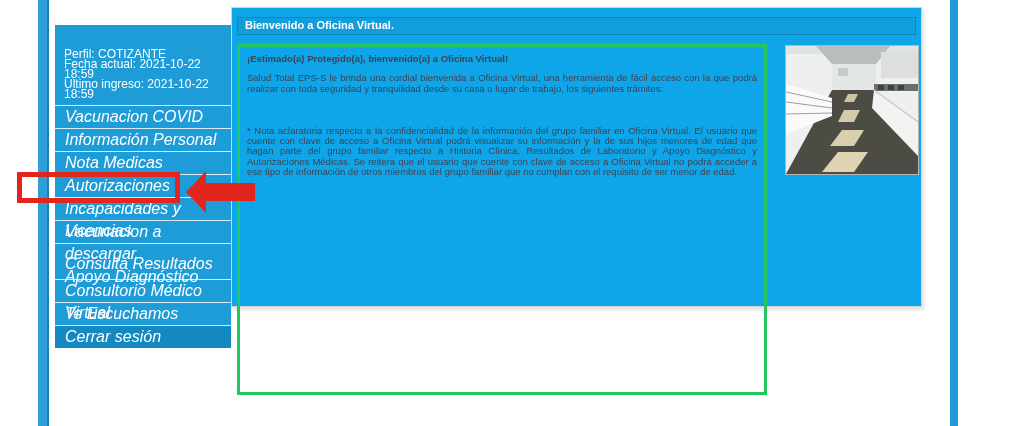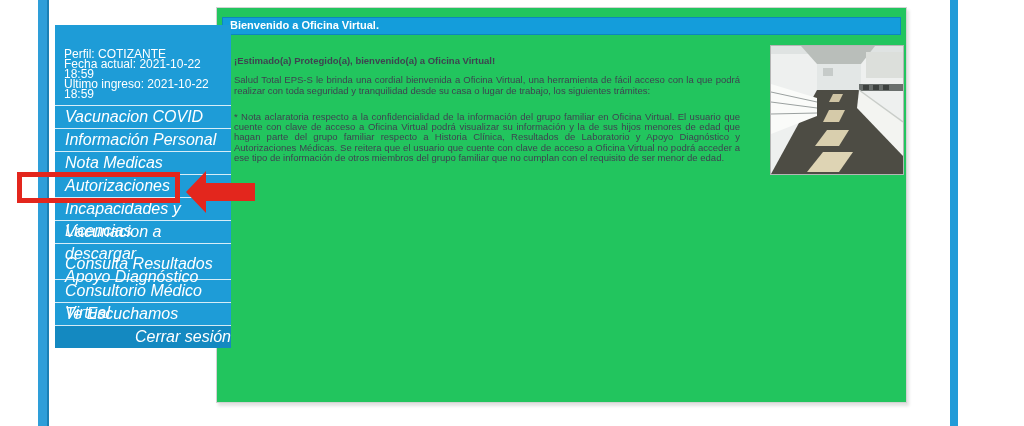--- a/index.html
+++ b/index.html
@@ -18,52 +18,52 @@
     background:#1E9CD7; color:#ffffff; z-index:5;
   }
   .sb-header { padding:24px 9px 6px 9px; font-size:12px; line-height:10px; }
   .sb-menu { list-style:none; margin:0; padding:0; }
   .sb-item {
     position:relative; box-sizing:border-box; height:23px; line-height:22px;
     border-top:1px solid rgba(255,255,255,.82);
     padding-left:10px; font-size:16px; cursor:pointer;font-style:italic;
   }
   .sb-item.tall { height:36px; line-height:12.5px; padding-top:14px; padding-right:14px; }
-  .sb-item.dark { background:#1489C1;text-align:right; }
+  .sb-item.dark { background:#1489C1; }
   .sb-item .hl-box, .sb-item .hl-arrow { display:none; }
   .sb-item.highlighted { z-index:10; }
   .sb-item.highlighted .hl-box {
     display:block; position:absolute; left:-38px; top:-3px;
     width:153px; height:21px; border:5px solid #E3261D; pointer-events:none;
   }
   .sb-item.highlighted .hl-arrow {
     display:block; position:absolute; left:131px; top:-6px;
     width:69px; height:46px; pointer-events:none;
   }
 
   
   .main-box {
-    position:absolute; left:216px; top:7px; width:691px; height:396px;
-    box-sizing:border-box; background:#22c55e; border:1px solid #d2d2d2;
+    position:absolute; left:231px; top:7px; width:691px; height:300px;
+    box-sizing:border-box; background:#0ea5e9; border:1px solid #d2d2d2;
     box-shadow:2px 3px 3px rgba(0,0,0,.12); z-index:1;
   }
   .title-bar {
     position:absolute; left:5px; top:9px; width:679px; height:18px;
     box-sizing:border-box; background:#149DDB; border:1px solid #0D86BF;
     color:#ffffff; font-weight:bold; font-size:11px; line-height:15px; padding-left:7px;
   }
   .text-box {
     position:absolute; left:5px; top:36px; width:530px; height:351px;
-    box-sizing:border-box; border:5px solid #22c55e; padding:5px 7px;
+    box-sizing:border-box; border:3px solid #22c55e; padding:5px 7px;
     color:#3E4350; font-size:9.5px; line-height:10.3px; overflow:hidden;
   }
   .greeting { font-weight:bold; margin:2px 0 9px 0; }
   .intro { text-align:justify; margin:0 0 9px 0; }
   .bullet { text-align:justify; }
-  .note { text-align:justify; margin-top:16px; }
+  .note { text-align:justify; margin-top:32px; }
 
   .photo-frame {
     position:absolute; left:553px; top:37px; width:134px; height:130px;
     box-sizing:border-box; border:1px solid #b5b5b5; overflow:hidden; background:#eceff0;
   }
   .photo-frame svg { display:block; }
 </style>
 </head>
 <body>
 

